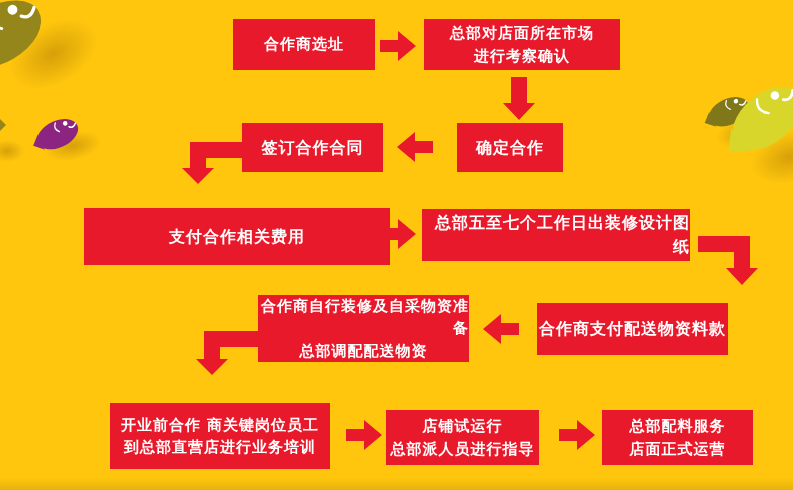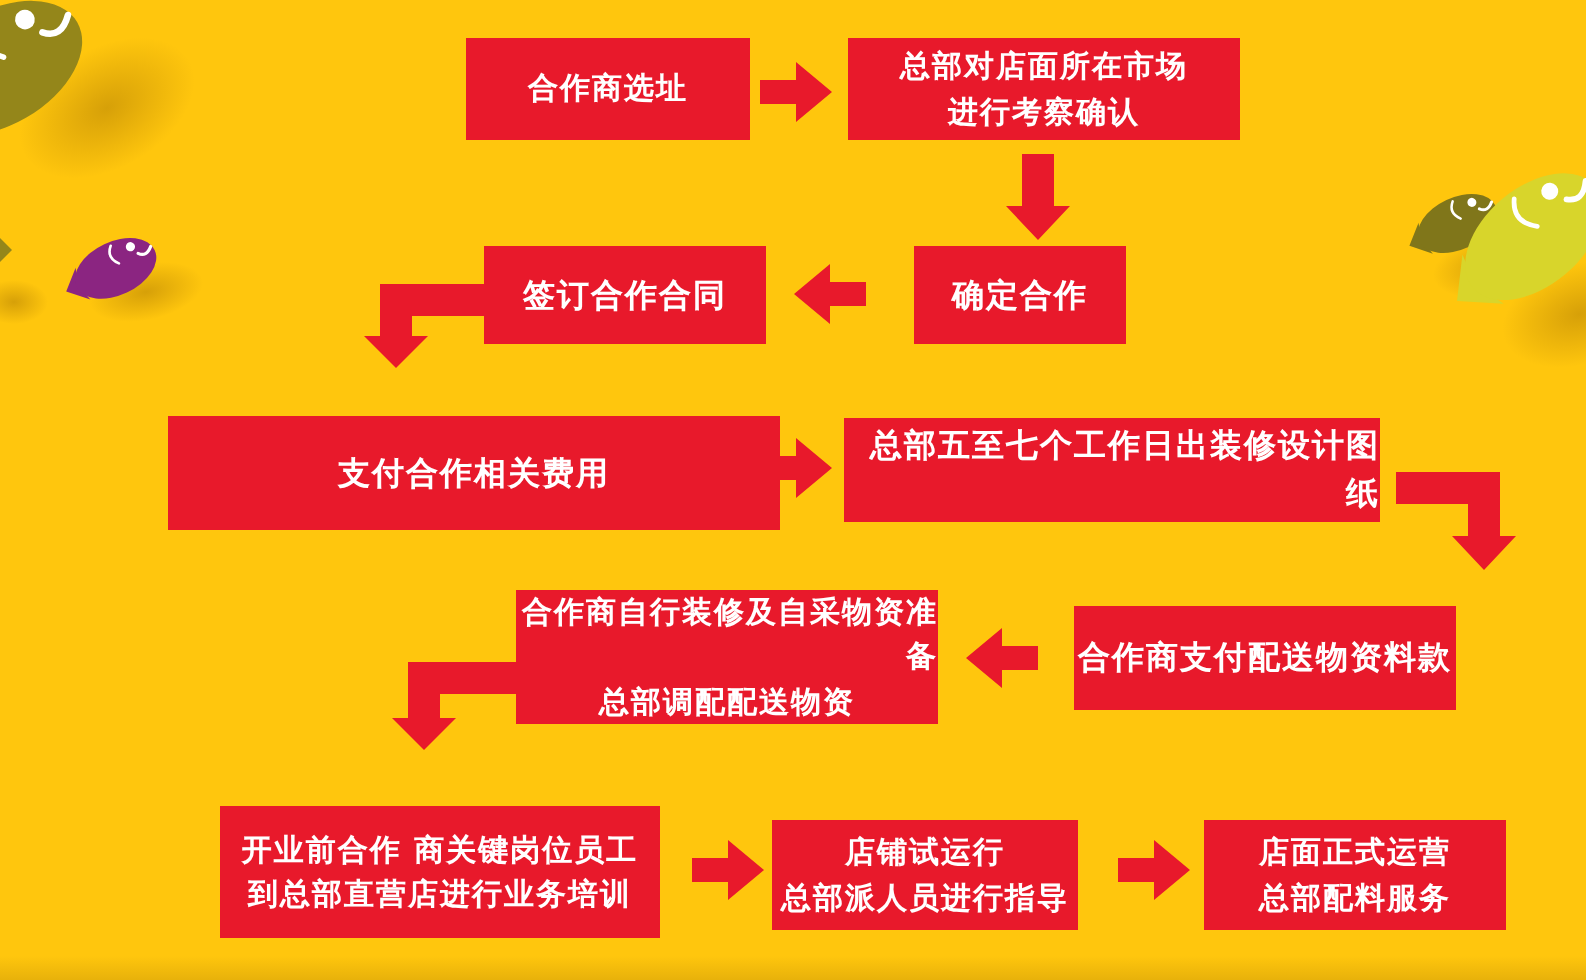--- a/index.html
+++ b/index.html
@@ -96,22 +96,22 @@
   </div>
   <div class="box" style="left:110px;top:403px;width:220px;height:66px">
     <span>开业前合作 商关键岗位员工</span>
     <span>到总部直营店进行业务培训</span>
   </div>
   <div class="box" style="left:386px;top:410px;width:153px;height:55px">
     <span>店铺试运行</span>
     <span>总部派人员进行指导</span>
   </div>
   <div class="box" style="left:602px;top:410px;width:151px;height:55px">
+    <span>总部配料服务</span>
     <span>店面正式运营</span>
-    <span>总部配料服务</span>
   </div>
 
   <svg class="arrow" style="left:380px;top:31px" width="36" height="30">
     <polygon points="0,9 18,9 18,0 36,15 18,30 18,21 0,21"></polygon>
   </svg>
   <svg class="arrow" style="left:503px;top:77px" width="32" height="43">
     <polygon points="8,0 24,0 24,26 32,26 16,43 0,26 8,26"></polygon>
   </svg>
   <svg class="arrow" style="left:397px;top:132px" width="36" height="30">
     <polygon points="36,9 18,9 18,0 0,15 18,30 18,21 36,21"></polygon>

